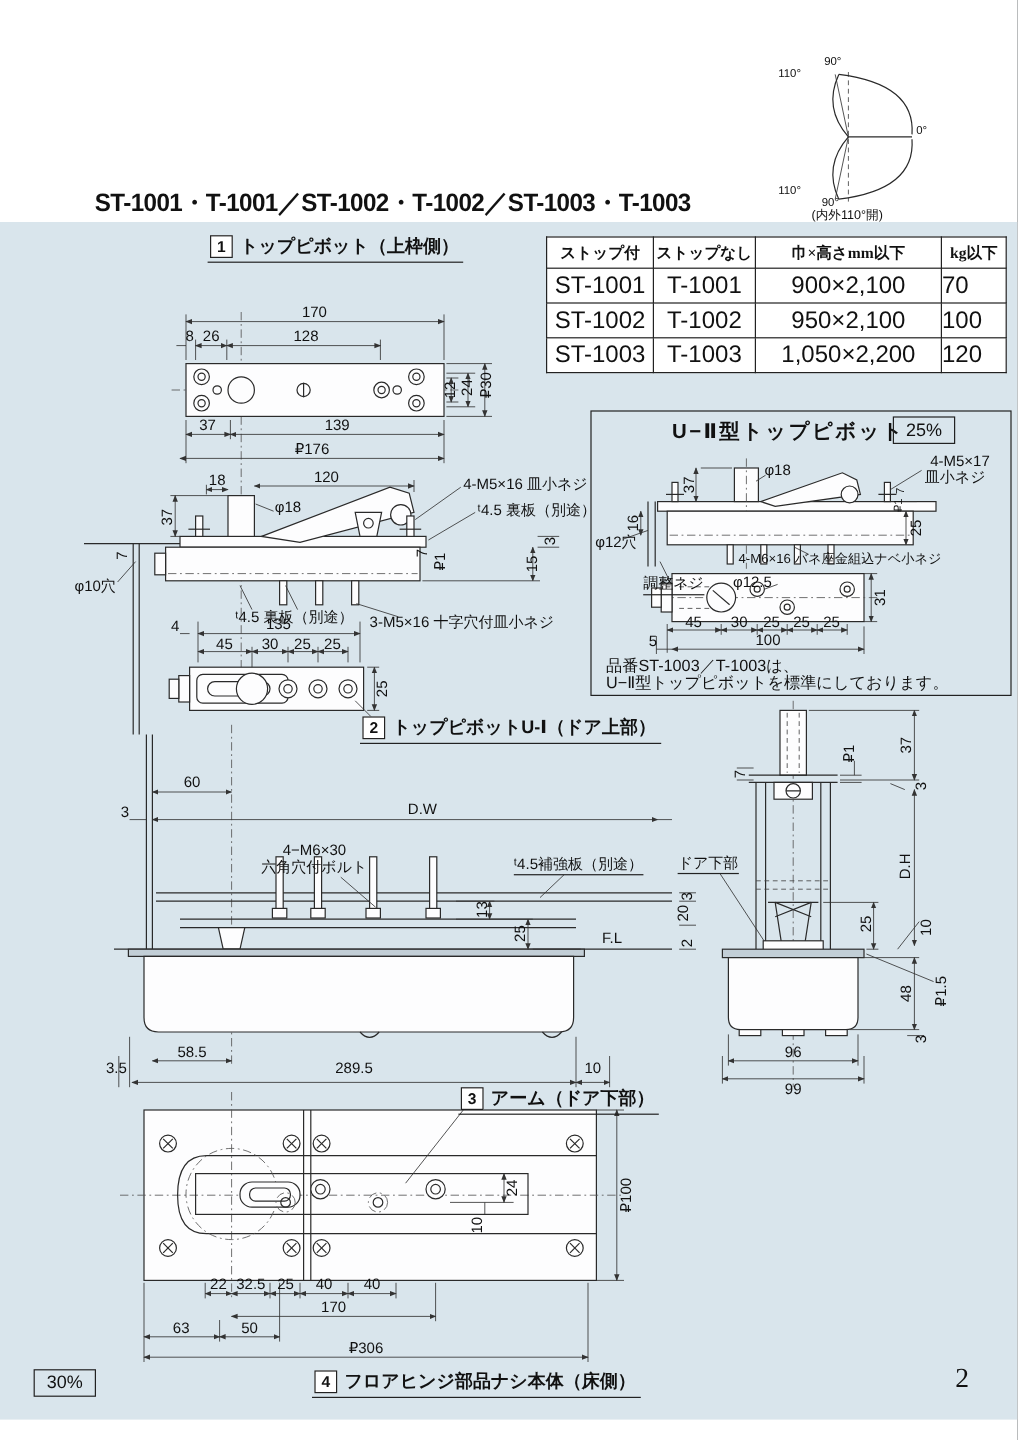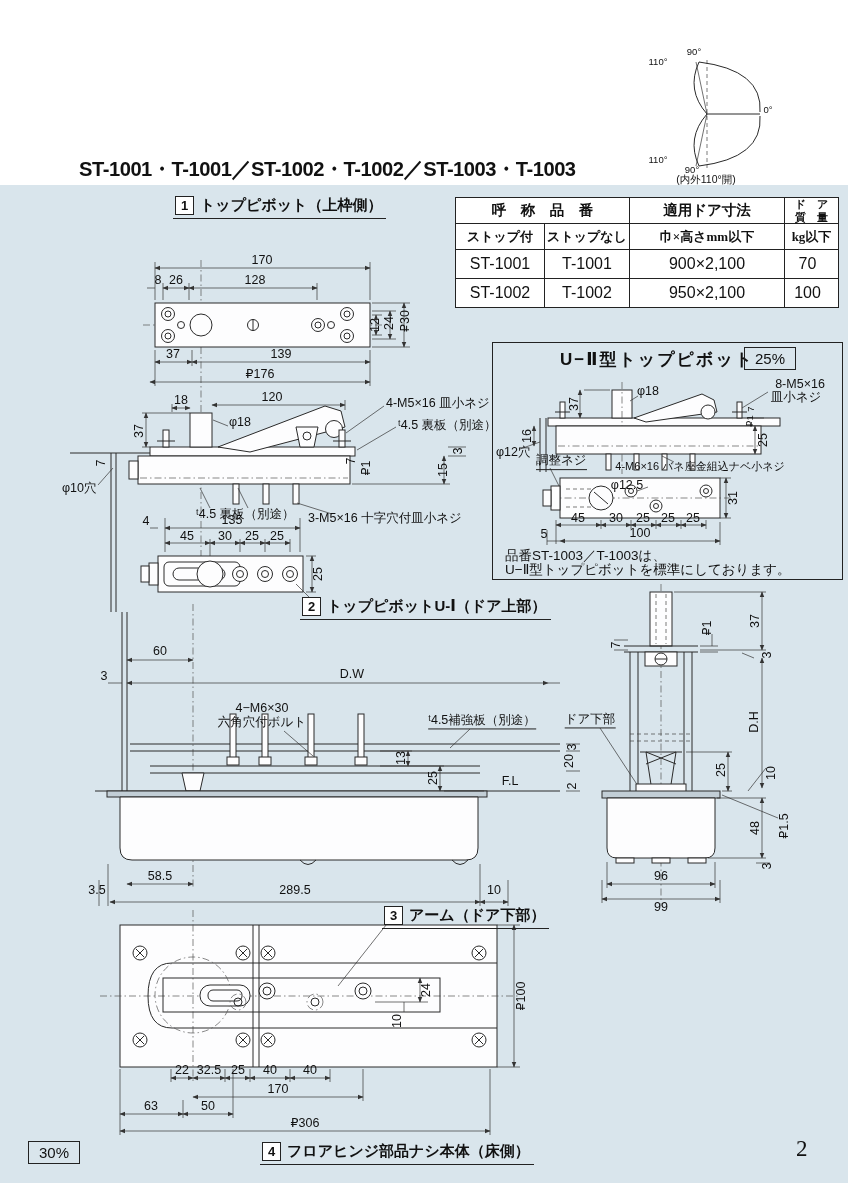--- a/index.html
+++ b/index.html
@@ -20,22 +20,22 @@
          border:1px solid #222;background:#fff;font-size:13px;font-weight:600;}
   .scalebox{position:absolute;border:1.2px solid #222;background:transparent;font-size:15px;
             padding:2px 10px;white-space:nowrap;}
   #u2panel{position:absolute;left:492px;top:342px;width:351px;height:238px;border:1.6px solid #222;box-sizing:border-box;}
   #u2title{position:absolute;left:560px;top:348px;font-size:17px;font-weight:700;letter-spacing:2px;}
   #spec{position:absolute;left:455px;top:197px;border-collapse:collapse;background:#fff;
         border:1.5px solid #222;table-layout:fixed;}
   #spec th,#spec td{border:1px solid #222;text-align:center;vertical-align:middle;padding:0;}
   #spec th{font-weight:600;font-size:14.5px;}
   #spec .r2 th{font-size:13px;font-family:Liberation Serif, serif;}
-  #spec td{font-size:16px;height:28px;}
-  #spec td.mass{text-align:center;padding-right:8px;}
+  #spec td{font-size:20px;height:28px;}
+  #spec td.mass{text-align:left;padding-right:8px;}
   #spec .massh{font-size:11px;line-height:1.15;font-weight:600;}
   #pagenum{position:absolute;left:796px;top:1136px;font-family:"Liberation Serif","DejaVu Serif",serif;font-size:23px;}
   #u2note1,#u2note2{position:absolute;font-size:13.5px;}
 </style>
 </head>
 <body>
 
 <div id="page">
   <div id="band"></div>
 
@@ -415,46 +415,44 @@
   <span class="lb" style="left:706px;top:180px;font-size:10.5px">(内外110°開)</span>
 
   <table id="spec">
     <colgroup>
         <col style="width:89px">
         <col style="width:85px">
         <col style="width:155px">
         <col style="width:54px">
       </colgroup>
     <tbody>
-        <tr style="height:25px">
-      <th colspan="2">呼　称　品　番</th>
-      <th>適用ドア寸法</th>
-      <th class="massh">
-        <div>ド　ア</div>
-        <div>質　量</div>
-      </th>
-    </tr>
     <tr class="r2" style="height:26px">
       <th>ストップ付</th>
       <th>ストップなし</th>
       <th>巾×高さmm以下</th>
       <th>kg以下</th>
     </tr>
     <tr>
       <td>ST-1001</td>
       <td>T-1001</td>
       <td>900×2,100</td>
       <td class="mass">70</td>
     </tr>
     <tr>
       <td>ST-1002</td>
       <td>T-1002</td>
       <td>950×2,100</td>
       <td class="mass">100</td>
     </tr>
+    <tr>
+      <td>ST-1003</td>
+      <td>T-1003</td>
+      <td>1,050×2,200</td>
+      <td class="mass">120</td>
+    </tr>
   </tbody>
     </table>
 
   <div class="sec" style="left:173px;top:196px">
     <span class="secno">1</span>
     <span>トップピボット（上枠側）</span>
   </div>
   <div class="sec" style="left:300px;top:597px">
     <span class="secno">2</span>
     <span>トップピボットU-Ⅰ（ドア上部）</span>
@@ -550,25 +548,25 @@
   <span class="lb" style="left:238px;top:1071px">25</span>
   <span class="lb" style="left:270px;top:1071px">40</span>
   <span class="lb" style="left:310px;top:1071px">40</span>
   <span class="lb" style="left:278px;top:1090px">170</span>
   <span class="lb" style="left:151px;top:1107px">63</span>
   <span class="lb" style="left:208px;top:1107px">50</span>
   <span class="lb" style="left:305px;top:1124px">₽306</span>
 
   <span class="lb vt" style="left:575px;top:404px">37</span>
   <span class="lb" style="left:648px;top:392px">φ18</span>
-  <span class="lb" style="left:800px;top:385px">8-M5×16</span>
+  <span class="lb" style="left:800px;top:385px">4-M5×17</span>
   <span class="lb" style="left:796px;top:398px">皿小ネジ</span>
   <span class="lb vt" style="left:528px;top:436px">16</span>
   <span class="la" style="left:496px;top:453px">φ12穴</span>
-  <span class="la ul" style="left:536px;top:462px">調整ネジ</span>
+  <span class="la ul" style="left:536px;top:488px">調整ネジ</span>
   <span class="lb vt sm" style="left:751px;top:409px">7</span>
   <span class="lb vt sm" style="left:750px;top:421px">₽1</span>
   <span class="lb vt" style="left:764px;top:440px">25</span>
   <span class="lb" style="left:700px;top:467px;font-size:11px">4-M6×16 バネ座金組込ナベ小ネジ</span>
   <span class="lb" style="left:627px;top:486px">φ12.5</span>
   <span class="lb vt" style="left:734px;top:498px">31</span>
   <span class="lb" style="left:578px;top:519px">45</span>
   <span class="lb" style="left:616px;top:519px">30</span>
   <span class="lb" style="left:643px;top:519px">25</span>
   <span class="lb" style="left:668px;top:519px">25</span>

